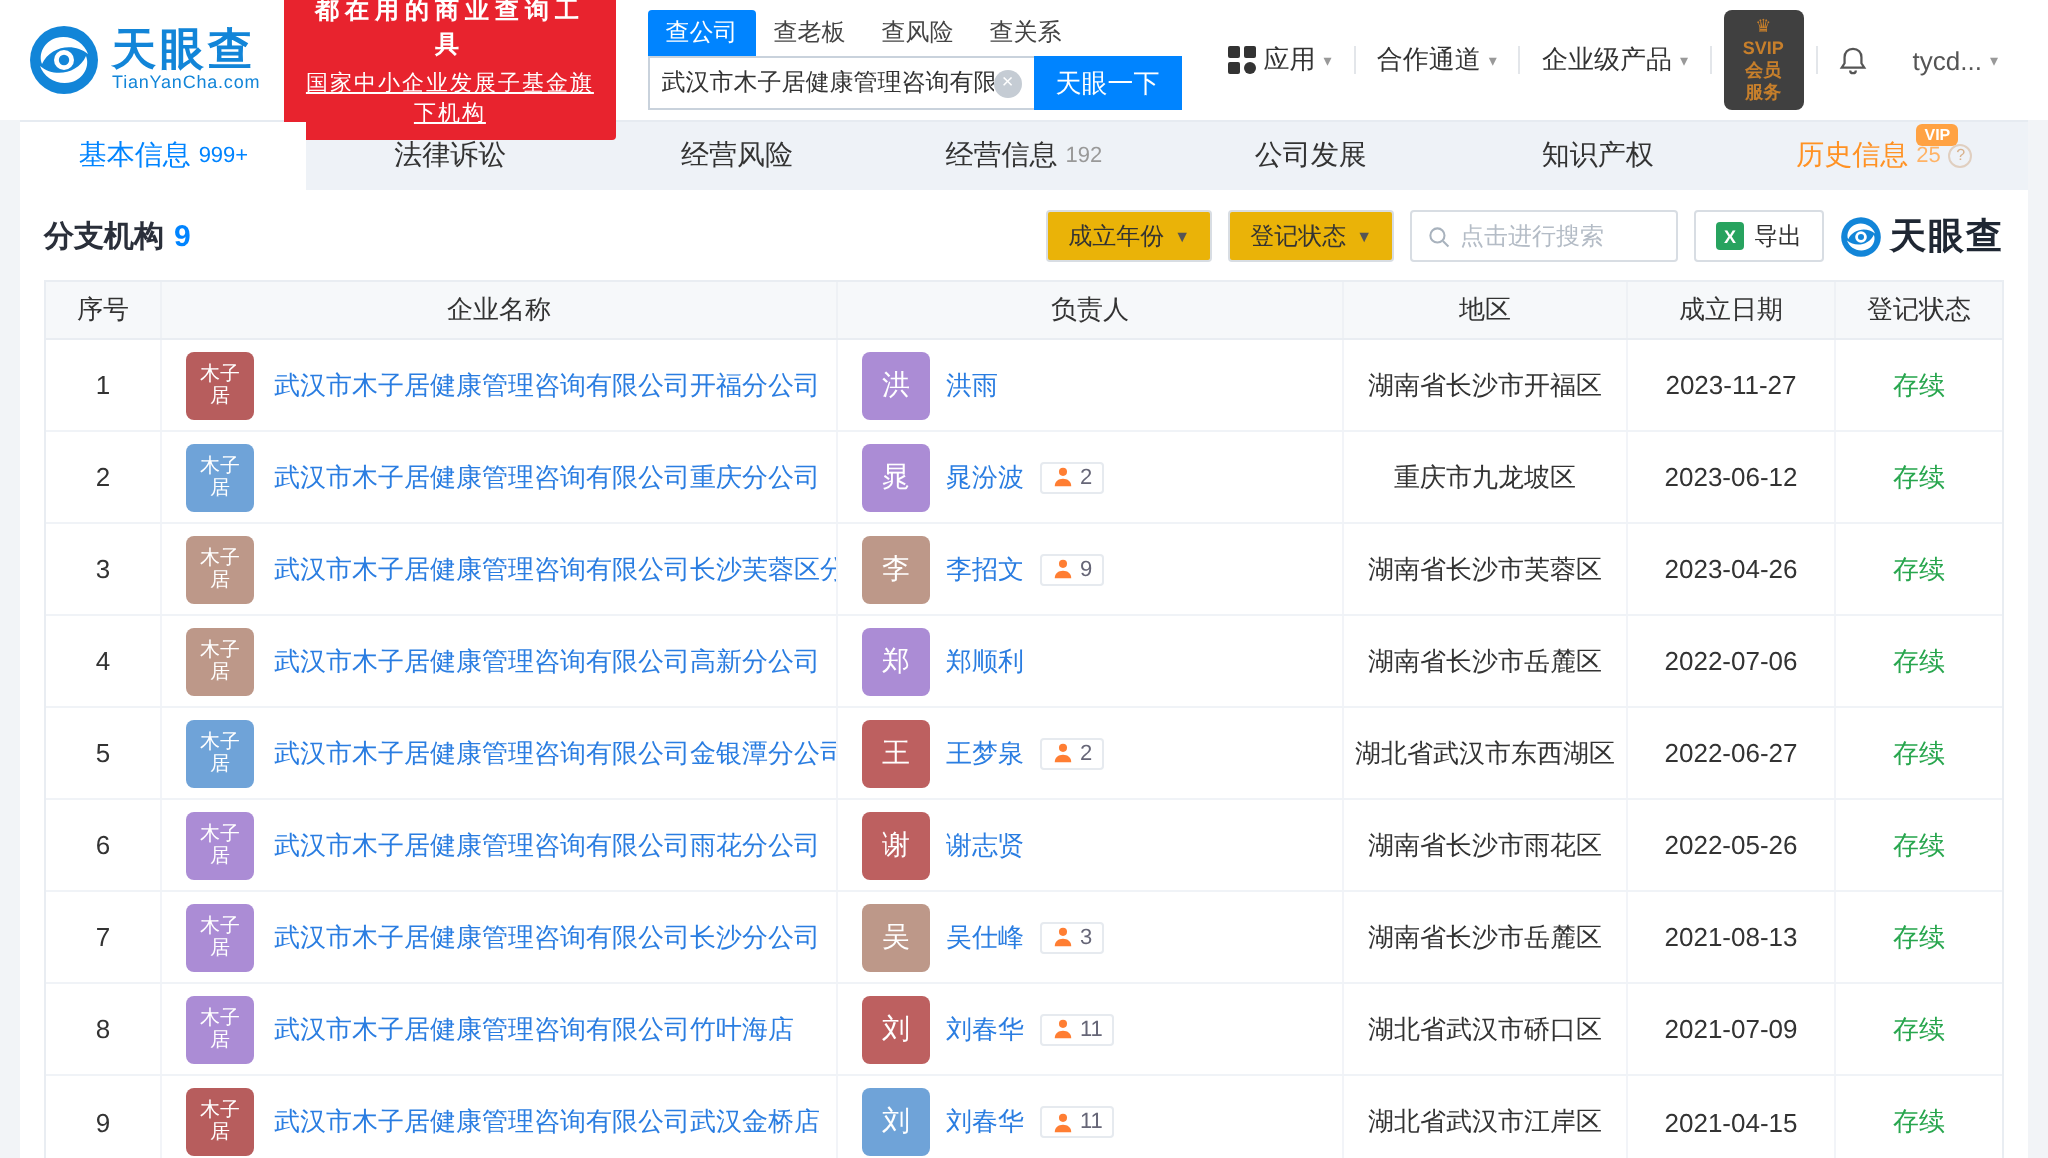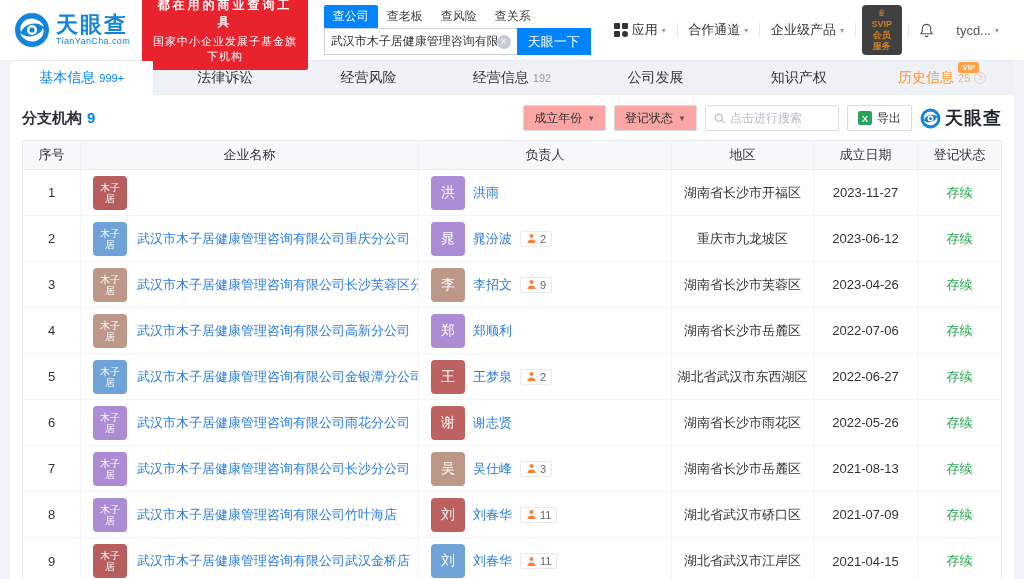--- a/index.html
+++ b/index.html
@@ -8,21 +8,21 @@
     background:#f2f4f7;
     font-family:"Liberation Sans","DejaVu Sans",sans-serif;
   }
   
   .topbar { height:60px; background:#fff; display:flex; align-items:center; padding:0 14px; gap:12px; }
   .logo { display:flex; align-items:center; gap:6px; cursor:pointer; }
   .logo-cn { font-size:22px; font-weight:700; color:#1285d8; letter-spacing:2px; line-height:22px; }
   .logo-en { font-size:9px; color:#1285d8; letter-spacing:.4px; }
   .banner { background:#e8232e; color:#fff; padding:6px 10px; text-align:center; border-radius:2px; }
   .banner .b1 { font-size:12px; letter-spacing:3px; font-weight:700; }
-  .banner .b2 { font-size:11px; letter-spacing:1px; margin-top:3px; }
+  .banner .b2 { font-size:11px; letter-spacing:1px; margin-top:3px;text-decoration:underline; }
   .searchblock { width:330px; margin-left:4px; }
   .stabs { display:flex; font-size:12px; color:#444; }
   .stab { padding:3px 9px; cursor:pointer;text-align:right; }
   .stab.active { background:#0084ff; color:#fff; border-radius:2px 2px 0 0; }
   .srow { display:flex; }
   .sinput { flex:1; height:27px; border:1px solid #c9d2dc; border-right:none; display:flex; align-items:center; padding:0 6px; background:#fff; }
   .sinput input { flex:1; border:none; outline:none; font-size:12px; color:#333; font-family:inherit; }
   .clear-ic { width:14px; height:14px; border-radius:50%; background:#c5ccd4; color:#fff; font-size:10px; line-height:14px; text-align:center; cursor:pointer; flex-shrink:0; }
   .sbtn { width:74px; height:27px; background:#0084ff; color:#fff; border:none; font-size:13px; cursor:pointer; font-family:inherit; }
   .nav { margin-left:auto; display:flex; align-items:center; font-size:13px; color:#333; }
@@ -41,21 +41,21 @@
   .tab.vip { color:#ff9224; }
   .tab.vip .tcount { color:#ffb366; }
   .vip-chip { position:absolute; top:1px; left:50%; margin-left:16px; background:#ffa243; color:#fff; font-size:8px; padding:0 4px; border-radius:3px; line-height:11px; font-weight:700; }
   .q-circle { width:12px; height:12px; border:1px solid #e0cfc0; border-radius:50%; color:#d8b18c; font-size:8px; line-height:10px; text-align:center; }
   
   .content { padding:10px 12px 0; }
   .crow1 { display:flex; align-items:center; justify-content:space-between; }
   .sec-title { font-size:15px; font-weight:700; color:#2a2f3a; }
   .sec-count { color:#0084ff; margin-left:5px; }
   .toolbar { display:flex; align-items:center; gap:8px; }
-  .filter-btn { height:26px; border:1px solid #d8dde3; background:#fca5a5; border-radius:2px; display:flex; align-items:center; gap:5px; padding:0 10px; font-size:12px; color:#333; cursor:pointer; }
+  .filter-btn { height:26px; border:1px solid #d8dde3; background:#eab308; border-radius:2px; display:flex; align-items:center; gap:5px; padding:0 10px; font-size:12px; color:#333; cursor:pointer; }
   .fcaret { font-size:8px; color:#555; }
   .mini-search { height:26px; width:134px; border:1px solid #d8dde3; border-radius:2px; display:flex; align-items:center; gap:5px; padding:0 8px; background:#fff; }
   .mini-search input { flex:1; border:none; outline:none; font-size:12px; color:#333; width:100px; font-family:inherit; }
   .mini-search input::placeholder { color:#b4bcc6; }
   .export-btn { height:26px; border:1px solid #d8dde3; background:#fff; border-radius:2px; display:flex; align-items:center; gap:5px; padding:0 10px; font-size:12px; color:#333; cursor:pointer; }
   .wm-logo { display:flex; align-items:center; gap:4px; }
   .wm-txt { font-size:18px; font-weight:700; color:#1f2733; letter-spacing:1px; }
   
   .tbl { margin-top:9px; border:1px solid #e9edf2; }
   .thead, .trow { display:grid; grid-template-columns:58px 1fr 253px 142px 104px 83px; }
@@ -248,20 +248,21 @@
         <div class="th">登记状态</div>
       </div>
       <div id="tbody">
   <div class="trow">
     <div class="c c-no">1</div>
     <div class="c c-company">
       <span class="blogo" style="background: rgb(183, 93, 93);">
         <span>木子</span>
                 <span>居</span>
       </span>
+      <a class="clink">武汉市木子居健康管理咨询有限公司开福分公司</a>
     </div>
     <div class="c c-person">
       <span class="avatar" style="background: rgb(171, 140, 213);">洪</span>
       <a class="plink">洪雨</a>
 
     </div>
     <div class="c c-region">湖南省长沙市开福区</div>
     <div class="c c-date">2023-11-27</div>
     <div class="c c-status">
       <a class="status-link">存续</a>

